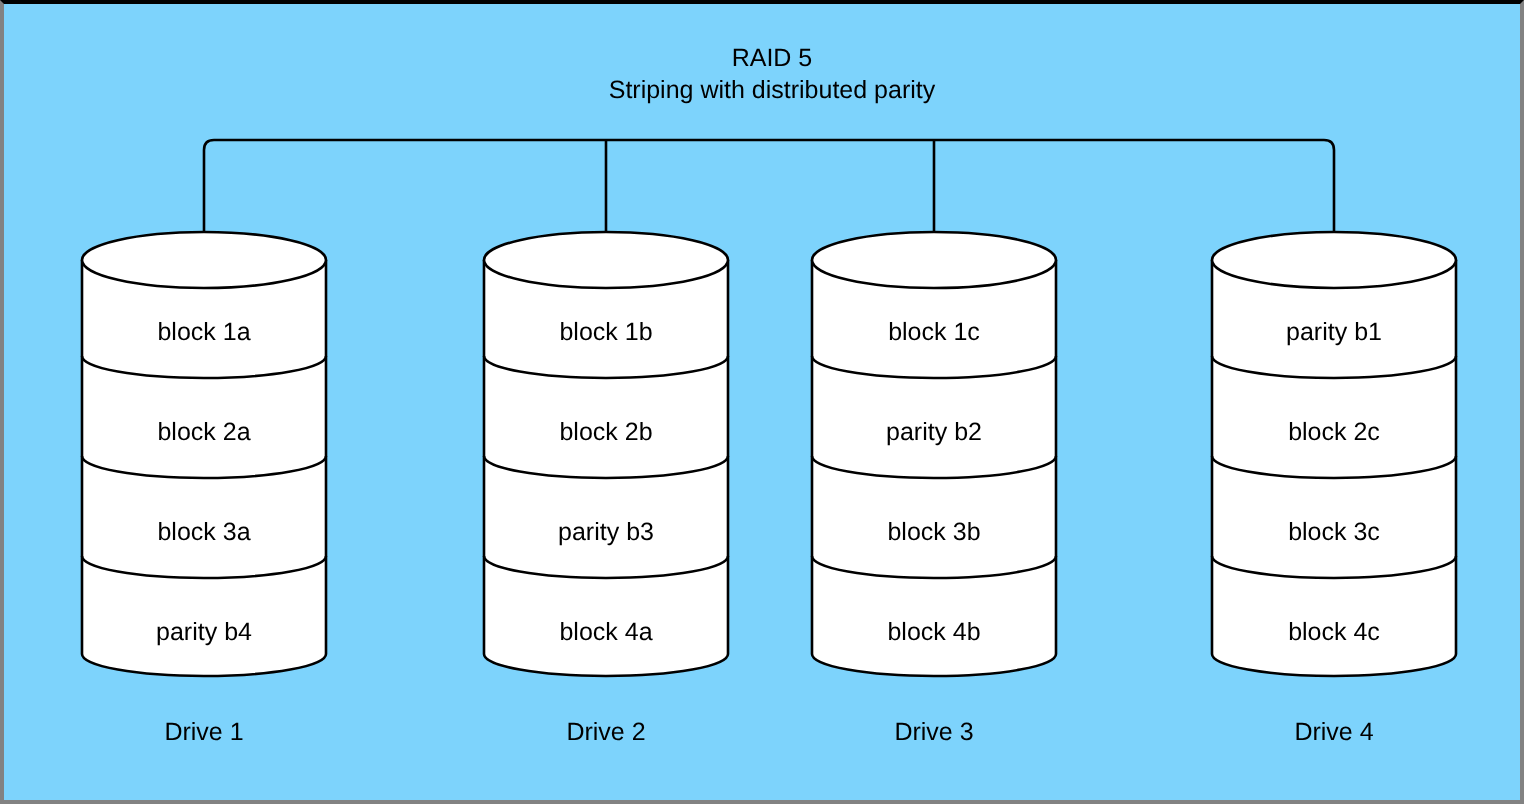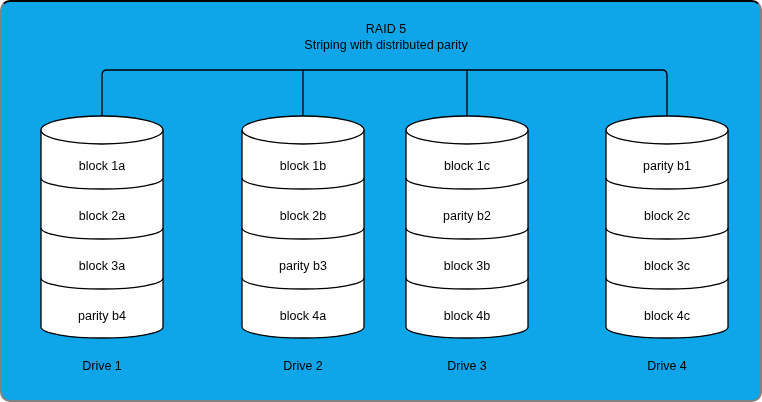--- a/index.html
+++ b/index.html
@@ -6,27 +6,26 @@
     margin: 0;
     padding: 0;
     background: #ffffff;
     font-family: "Liberation Sans", sans-serif;
   }
   .frame {
     position: relative;
     width: 762px;
     height: 402px;
     box-sizing: border-box;
-    background: #0ea5e9;
+    background: #7dd3fc;
     border-top: 2px solid #000000;
     border-left: 2px solid #828282;
     border-right: 2px solid #828282;
     border-bottom: 2px solid #828282;
     overflow: hidden;
-    border-radius: 10px;
   }
   svg text {
     font-family: "Liberation Sans", sans-serif;
     font-size: 12.5px;
     fill: #000000;
   }
   .shape {
     stroke: #000000;
     stroke-width: 1.3;
   }

